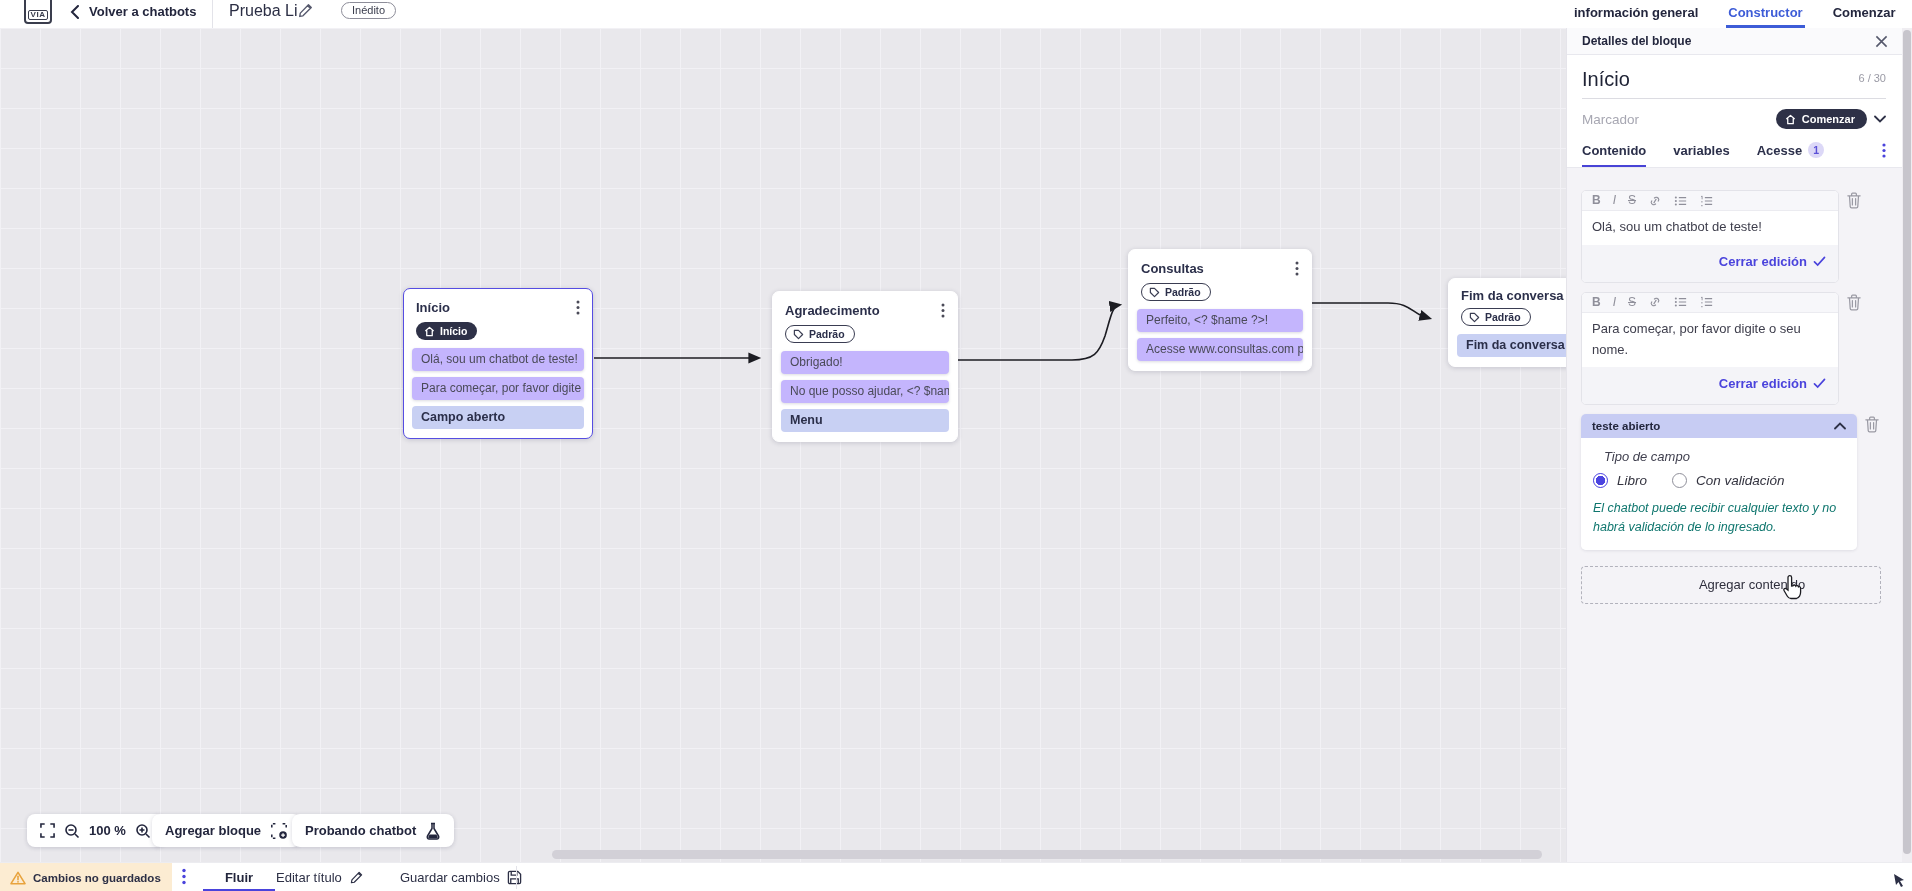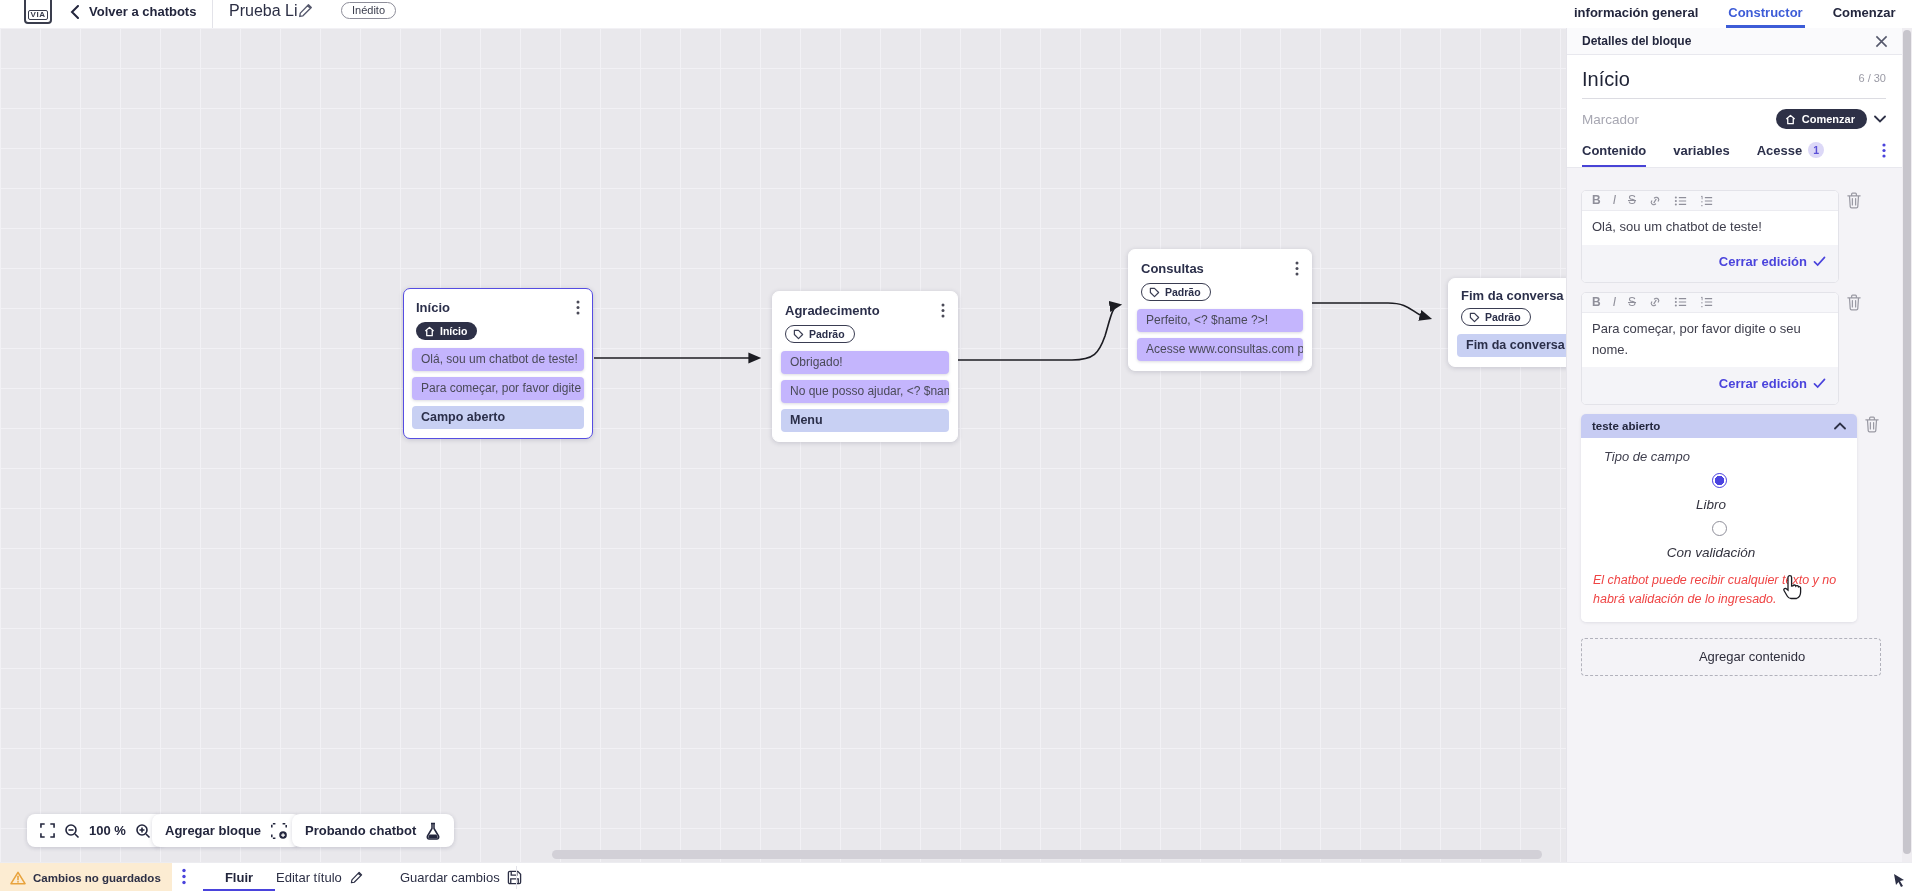--- a/index.html
+++ b/index.html
@@ -73,25 +73,25 @@
   .ed-text { padding:6px 10px 7px; font-size:13px; color:#3e3e4c; line-height:1.6; background:#fff; }
   .ed-footer { background:#f4f4f8; padding:7px 12px 12px; text-align:right; }
   .close-edit { font-size:13px; font-weight:bold; color:#4a43dc; cursor:pointer; display:inline-flex; align-items:center; gap:6px; }
   .trash-btn { margin-top:2px; cursor:pointer; }
 
   .field-card { width:276px; border-radius:5px; overflow:hidden; box-shadow:0 1px 3px rgba(40,40,70,.10); }
   .field-head { background:#c7ccf3; display:flex; justify-content:space-between; align-items:center; padding:6px 11px; cursor:pointer; }
   .field-head-title { font-size:11.5px; font-weight:bold; color:#23263d; }
   .field-body { background:#fff; padding:11px 12px 14px;font-style:italic; }
   .field-type-label { font-size:13px; color:#3f3f4e; margin-left:11px; }
-  .radio-row { display:flex; align-items:center; gap:9px; margin-top:9px;flex-direction:column; }
+  .radio-row { display:flex; align-items:center; gap:9px; margin-top:9px; }
   .radio { width:15px; height:15px; border-radius:50%; border:1.5px solid #8f8f9a; background:#fff; flex:0 0 auto; }
   .radio.sel { border-color:#564de2; background:radial-gradient(circle, #4b44e0 0 4.5px, #fff 5px); background-color:#4b44e0; box-shadow:inset 0 0 0 1.5px #fff; }
   .radio-label { font-size:13.5px; color:#33333f; margin-right:16px; }
-  .field-help { font-size:12.5px; color:#ef4444; line-height:1.45; margin-top:11px; }
+  .field-help { font-size:12.5px; color:#0f766e; line-height:1.45; margin-top:11px; }
 
   .add-content { margin-top:16px; width:300px; height:38px; border:1px dashed #b2b2bc; border-radius:4px; display:flex; align-items:center; justify-content:center; font-size:13px; font-weight:normal; color:#2e2e3c; cursor:pointer;padding-left:42px; }
 
   .vscroll { position:absolute; left:1902px; top:28px; width:10px; height:834px; background:#efedf1; z-index:40; }
   .vscroll .thumb { position:absolute; left:1px; top:2px; width:8px; height:824px; border-radius:4px; background:#c7c5cc; }
 
   
   .bottombar { position:absolute; left:0; top:862px; width:1912px; height:29px; background:#fff; border-top:1px solid #ececf0; z-index:35; }
   .warn-block { position:absolute; left:0; top:0; width:172px; height:29px; background:#fcecd2; display:flex; align-items:center; gap:7px; padding:0 10px; }
   .warn-label { font-size:11.5px; font-weight:bold; color:#2c2f45; white-space:nowrap; }

